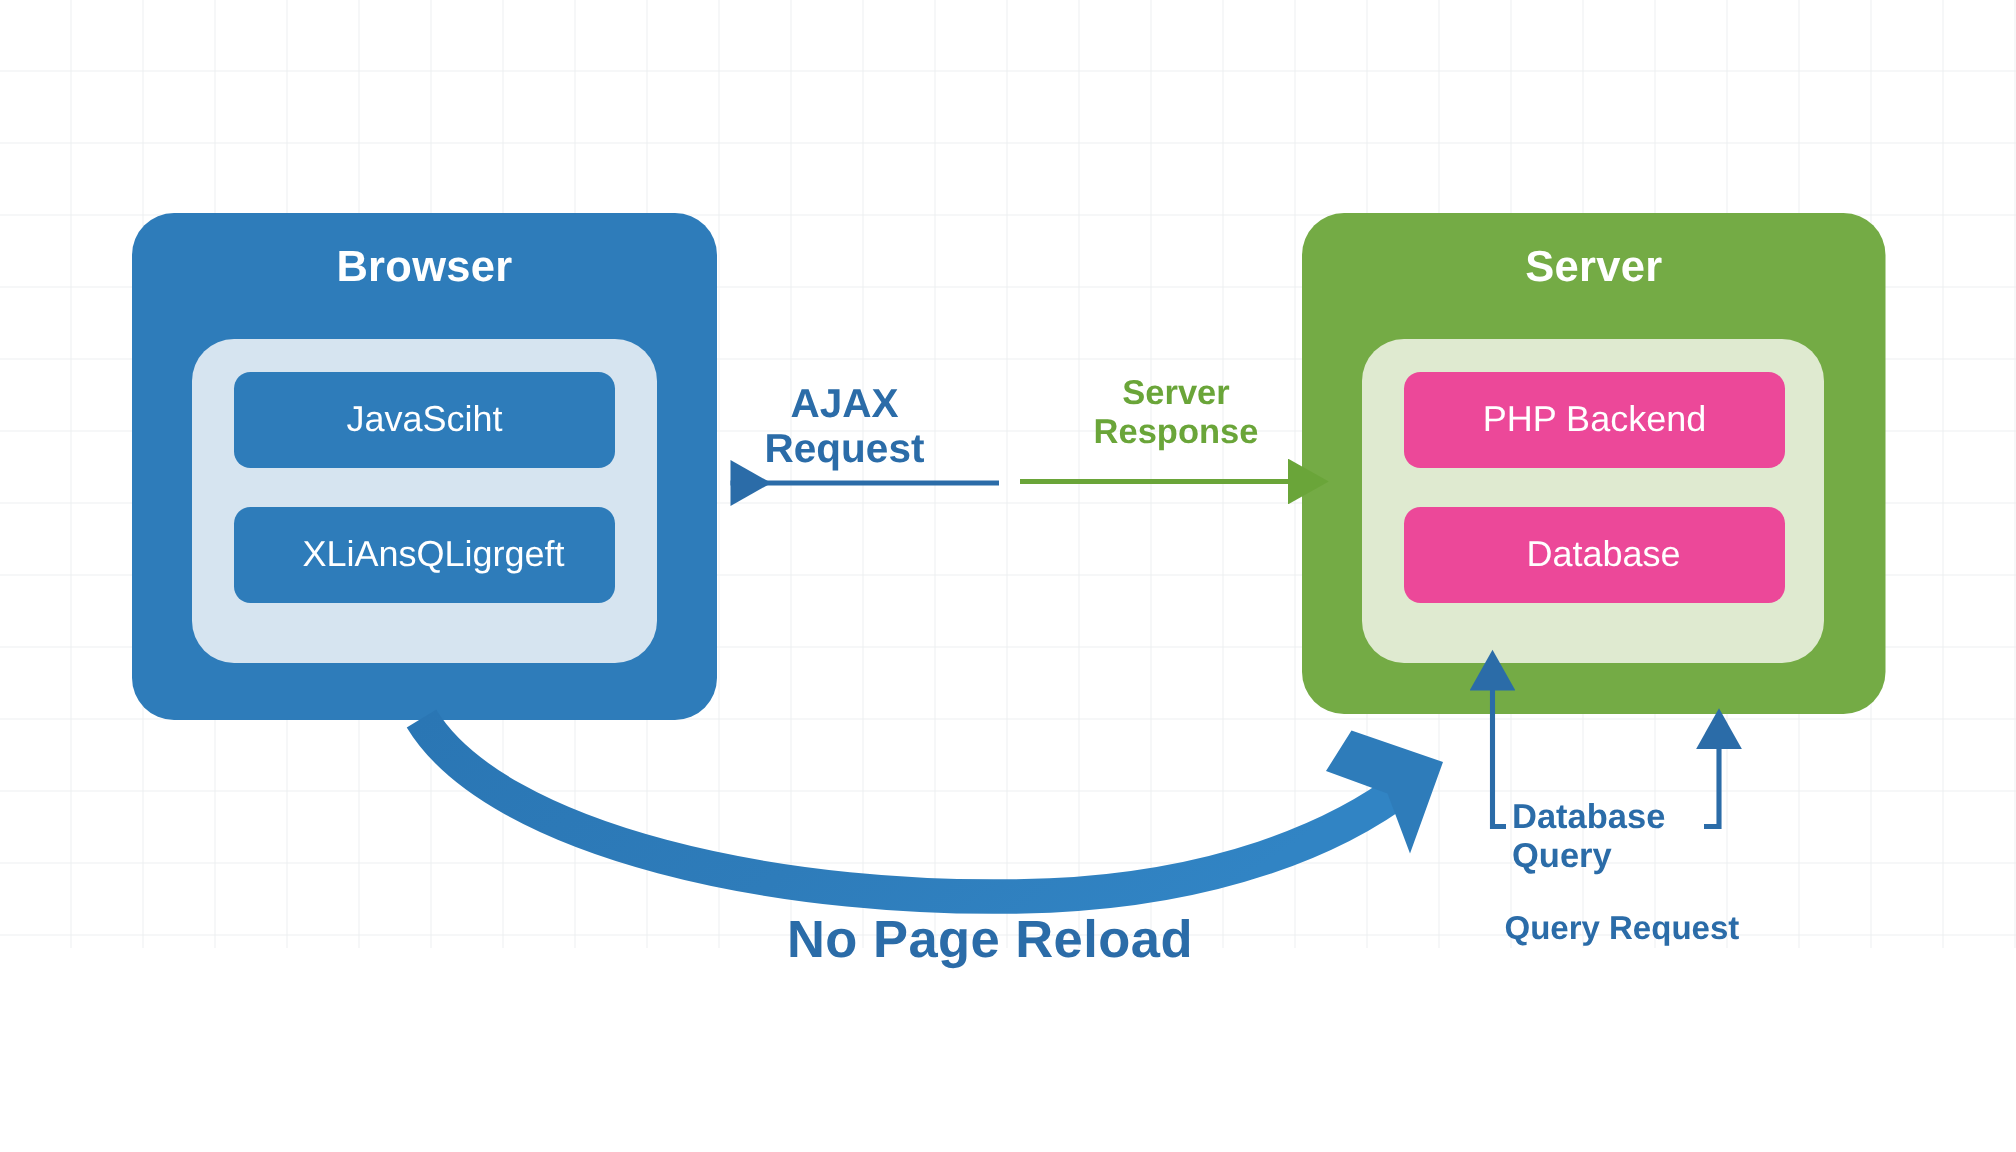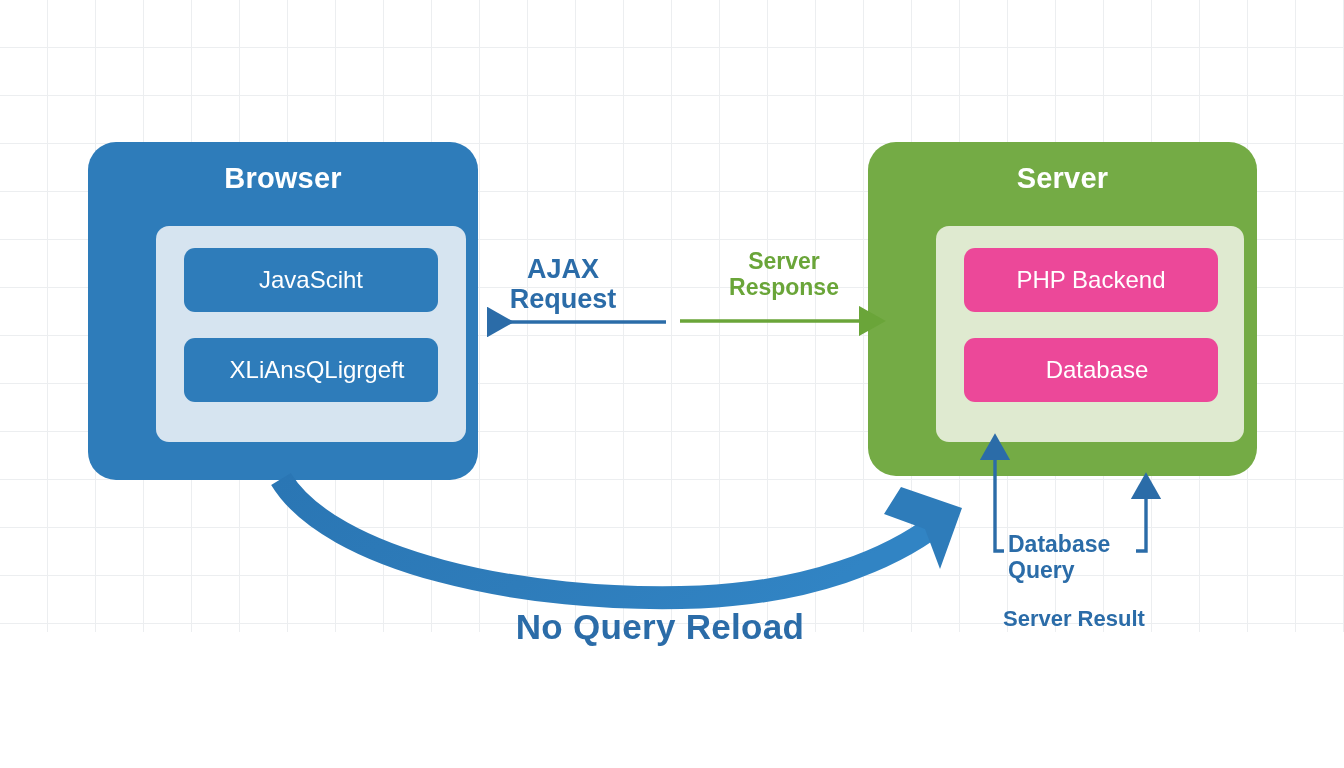--- a/index.html
+++ b/index.html
@@ -44,22 +44,21 @@
     text-align:center;
     font-size:29px;
     font-weight:bold;
     color:#ffffff;
     letter-spacing:0.2px;
   }
 
   
   .inner-panel {
     position:absolute;
-    border-radius:13px;
-    margin-left:28px;
+    border-radius:28px;
   }
   #browser-panel {
     left:40px; top:84px;
     width:310px; height:216px;
     background:#d6e4f0;
   }
   #server-panel {
     left:40px; top:84px;
     width:308px; height:216px;
     background:#dfead0;
@@ -217,20 +216,20 @@
       <path d="M 1136 551 L 1146 551 L 1146 496" fill="none" stroke="#2b6ca8" stroke-width="3.4" marker-end="url(#arrow-blue-up)" stroke-linejoin="miter"></path>
     </g>
   </svg>
 
   <div class="label" id="ajax-label">AJAX
 Request</div>
 
   <div class="label" id="response-label">Server
 Response</div>
 
-  <div class="label" id="noreload-label">No Query Reload</div>
+  <div class="label" id="noreload-label">No Page Reload</div>
 
   <div class="label" id="dbquery-label">Database
 Query</div>
 
-  <div class="label" id="queryresult-label">Server Result</div>
+  <div class="label" id="queryresult-label">Query Request</div>
 
 </div>
 
 </body></html>

